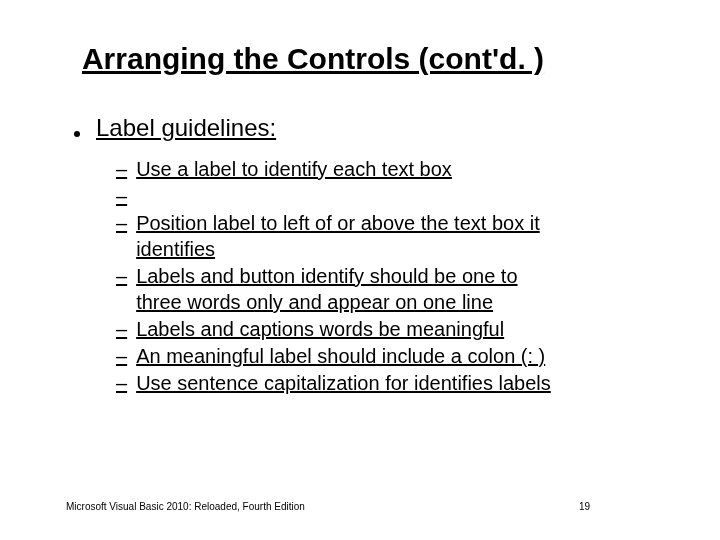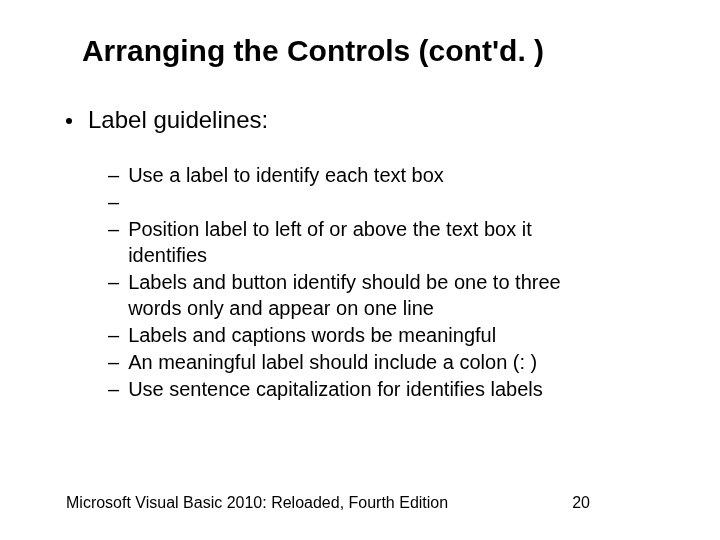--- a/index.html
+++ b/index.html
@@ -1,25 +1,25 @@
 <!DOCTYPE html>
 <html><head>
 <meta charset="utf-8">
 <style>
   * { margin: 0; padding: 0; box-sizing: border-box; }
   html, body { width: 720px; height: 540px; background: #fff; font-family: Arial, Helvetica, sans-serif; color: #000; }
-  .slide { width: 626px; height: 540px; position: relative; padding: 0; }
+  .slide { width: 626px; height: 540px; position: relative; padding: 8px; text-decoration: underline; }
   .title { font-size: 30px; text-align: center; padding-top: 34px; padding-bottom: 38px; }
   .content { padding-left: 66px; padding-right: 60px; }
-  .bullet-l1 { font-size: 24px; display: flex; align-items: flex-start; margin-bottom: 28px; }
+  .bullet-l1 { font-size: 24px; display: flex; align-items: center; margin-bottom: 14px; }
   .bullet-l1 .dot { width: 6px; height: 6px; background: #000; border-radius: 50%; margin-top: 12px; margin-right: 16px; flex-shrink: 0; }
   .sublist { padding-left: 42px; padding-right: 0; }
   .bullet-l2 { font-size: 20px; display: flex; align-items: flex-start; line-height: 1.3; margin-bottom: 1px; }
   .bullet-l2 .dash { margin-right: 9px; flex-shrink: 0; }
-  .footer { position: absolute; bottom: 28px; left: 66px; right: 36px; display: flex; justify-content: space-between; font-size: 16px; }
+  .footer { position: absolute; bottom: 28px; left: 66px; right: 36px; display: flex; justify-content: space-between; font-size: 10px; }
 </style>
 </head>
 <body>
 
 <div class="slide">
 
   <h1 class="title">Arranging the Controls (cont'd. )</h1>
 
   <div class="content">
     <div class="bullet-l1">
@@ -52,16 +52,16 @@
       </div>
       <div class="bullet-l2">
         <span class="dash">–</span>
         <span>Use sentence capitalization for identifies labels</span>
       </div>
     </div>
   </div>
 
   <div class="footer">
     <span>Microsoft Visual Basic 2010: Reloaded, Fourth Edition</span>
-    <span>20</span>
+    <span>19</span>
   </div>
 
 </div>
 
 </body></html>

